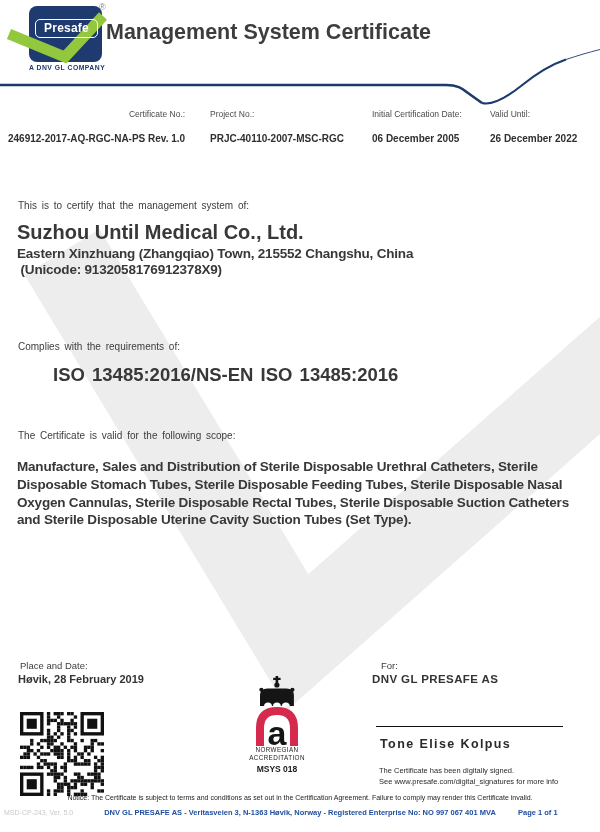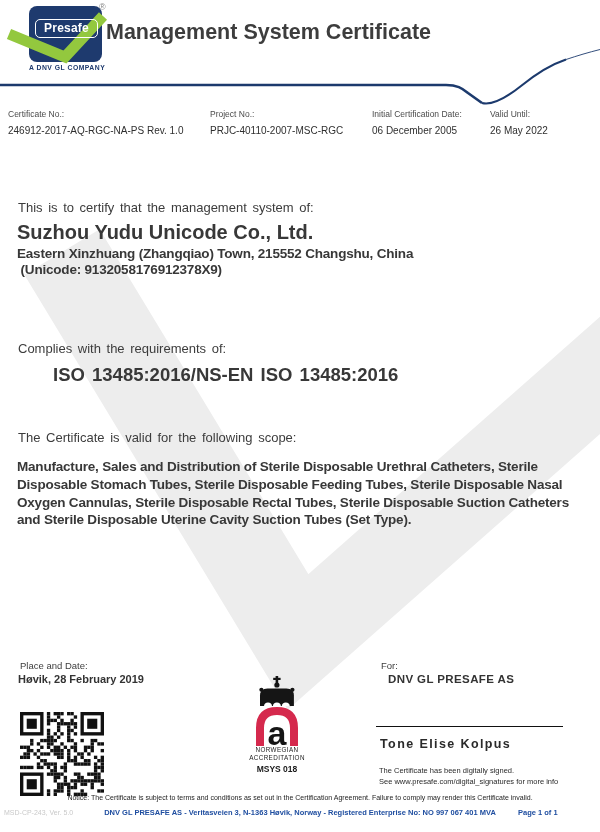--- a/index.html
+++ b/index.html
@@ -10,24 +10,24 @@
   #wm,#rule{position:absolute;left:0;top:0;pointer-events:none;}
   
   .logo-box{position:absolute;left:29px;top:6px;width:73px;height:56px;background:#1e3a6e;border-radius:8px;}
   .logo-word{position:absolute;left:35px;top:19px;width:61px;height:17px;border:1.5px solid #fff;border-radius:5px;
              color:#fff;font-size:12px;font-weight:600;text-align:center;line-height:17px;letter-spacing:.2px;}
   .logo-reg{position:absolute;left:99px;top:2px;font-size:9px;color:#8a8a8a;}
   .logo-tag{position:absolute;left:29px;top:64px;font-size:6.8px;font-weight:700;color:#1e3a6e;letter-spacing:.5px;}
   .title{position:absolute;left:106px;top:20px;font-size:21.5px;font-weight:700;color:#3d3d3d;}
   
   .meta-label{font-size:8.5px;color:#4b4b4b;}
-  .meta-value{font-size:10px;font-weight:400;color:#2f2f2f;margin-top:6px;white-space:nowrap;}
+  .meta-value{font-size:10px;font-weight:700;color:#2f2f2f;margin-top:14px;white-space:nowrap;}
   .mc{position:absolute;top:109px;}
   
-  .plain{font-size:13px;color:#3c3c3c;word-spacing:2px;}
+  .plain{font-size:10px;color:#3c3c3c;word-spacing:2px;}
   .company{font-size:20px;font-weight:700;color:#383838;}
   .addr{font-size:13.5px;font-weight:700;color:#383838;white-space:pre;letter-spacing:-.2px;}
   .standard{font-size:18.5px;font-weight:700;color:#383838;word-spacing:2px;margin-left:36px;}
   .scope{font-size:13.5px;font-weight:700;color:#383838;line-height:1.32;width:560px;letter-spacing:-.2px;}
   .small-label{font-size:9.5px;color:#3c3c3c;}
   .small-value{font-size:11px;font-weight:700;color:#333;}
   .for-value{font-size:11.5px;font-weight:700;color:#333;letter-spacing:.4px;}
   
   .accr{position:absolute;left:237px;top:676px;width:80px;text-align:center;}
   .accr-line{font-size:6.3px;color:#222;letter-spacing:.4px;line-height:1.25;}
@@ -60,52 +60,52 @@
   <div class="logo-reg">®</div>
   <div class="logo-tag">A DNV GL COMPANY</div>
   <div class="title">Management System Certificate</div>
 
   <svg id="rule" width="600" height="130">
     <path d="M0,85 H446 C457,85 462,88 468,93 L482,103" fill="none" stroke="#1c3a6d" stroke-width="2.6"></path>
     <path d="M482,103 C492,105.5 506,98 521,86 C537,73 551,64.5 566,59.5" fill="none" stroke="#1c3a6d" stroke-width="2.1"></path>
     <path d="M566,59.5 C578,55.5 588,52.5 600,49.5" fill="none" stroke="#1c3a6d" stroke-width="0.9"></path>
   </svg>
 
-  <div class="mc" style="left:8px;">
+  <div class="mc" style="left:8px;text-align:right;">
     <div class="meta-label">Certificate No.:</div>
     <div class="meta-value">246912-2017-AQ-RGC-NA-PS Rev. 1.0</div>
   </div>
   <div class="mc" style="left:210px;">
     <div class="meta-label">Project No.:</div>
     <div class="meta-value">PRJC-40110-2007-MSC-RGC</div>
   </div>
   <div class="mc" style="left:372px;">
     <div class="meta-label">Initial Certification Date:</div>
     <div class="meta-value">06 December 2005</div>
   </div>
   <div class="mc" style="left:490px;">
     <div class="meta-label">Valid Until:</div>
-    <div class="meta-value">26 May 2022</div>
+    <div class="meta-value">26 December 2022</div>
   </div>
 
   <div class="abs plain" style="left:18px;top:200px;">This is to certify that the management system of:</div>
-  <div class="abs company" style="left:17px;top:221px;">Suzhou Yudu Unicode Co., Ltd.</div>
+  <div class="abs company" style="left:17px;top:221px;">Suzhou Until Medical Co., Ltd.</div>
   <div class="abs addr" style="left:17px;top:246px;">Eastern Xinzhuang (Zhangqiao) Town, 215552 Changshu, China</div>
   <div class="abs addr" style="left:17px;top:262px;"> (Unicode: 9132058176912378X9)</div>
 
   <div class="abs plain" style="left:18px;top:341px;">Complies with the requirements of:</div>
   <div class="abs standard" style="left:17px;top:364px;">ISO 13485:2016/NS-EN ISO 13485:2016</div>
 
   <div class="abs plain" style="left:18px;top:430px;">The Certificate is valid for the following scope:</div>
   <div class="abs scope" style="left:17px;top:458px;">Manufacture, Sales and Distribution of Sterile Disposable Urethral Catheters, Sterile Disposable Stomach Tubes, Sterile Disposable Feeding Tubes, Sterile Disposable Nasal Oxygen Cannulas, Sterile Disposable Rectal Tubes, Sterile Disposable Suction Catheters and Sterile Disposable Uterine Cavity Suction Tubes (Set Type).</div>
 
   <div class="abs small-label" style="left:20px;top:660px;">Place and Date:</div>
   <div class="abs small-value" style="left:18px;top:673px;">Høvik, 28 February 2019</div>
   <div class="abs small-label" style="left:381px;top:660px;">For:</div>
-  <div class="abs for-value" style="left:388px;top:673px;">DNV GL PRESAFE AS</div>
+  <div class="abs for-value" style="left:372px;top:673px;">DNV GL PRESAFE AS</div>
 
   <div class="accr">
     <svg width="40" height="30" style="display:block;margin:0 auto;">
       <g fill="#151515">
         <rect x="18.6" y="0" width="2.6" height="7"></rect>
         <rect x="16.2" y="1.8" width="7.4" height="2.2"></rect>
         <circle cx="19.9" cy="9" r="2.6"></circle>
         <circle cx="4.4" cy="13.8" r="2.1"></circle>
         <circle cx="35.4" cy="13.8" r="2.1"></circle>
         <path d="M3,30 L3,19.5 Q3,12.8 10.5,12.4 L29.4,12.4 Q36.9,12.8 36.9,19.5 L36.9,30 Z"></path>

